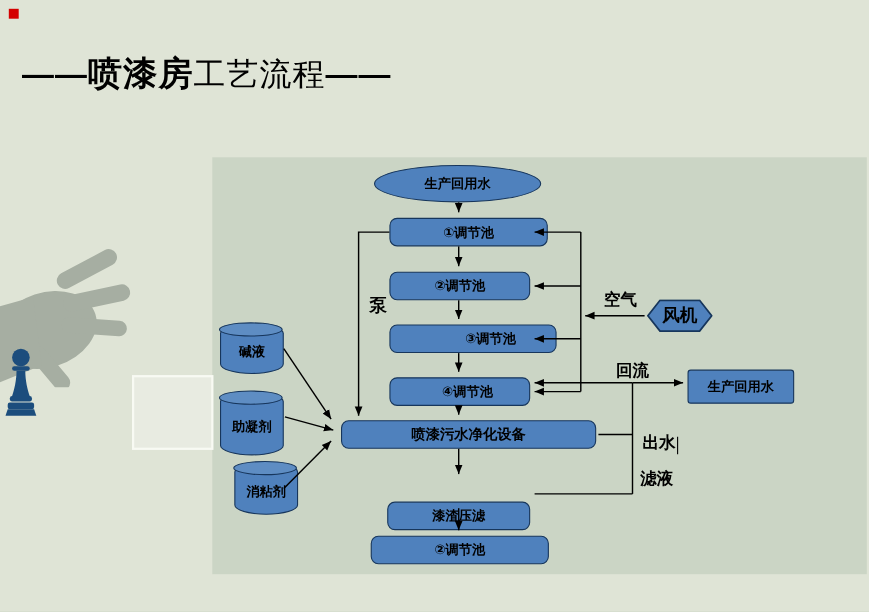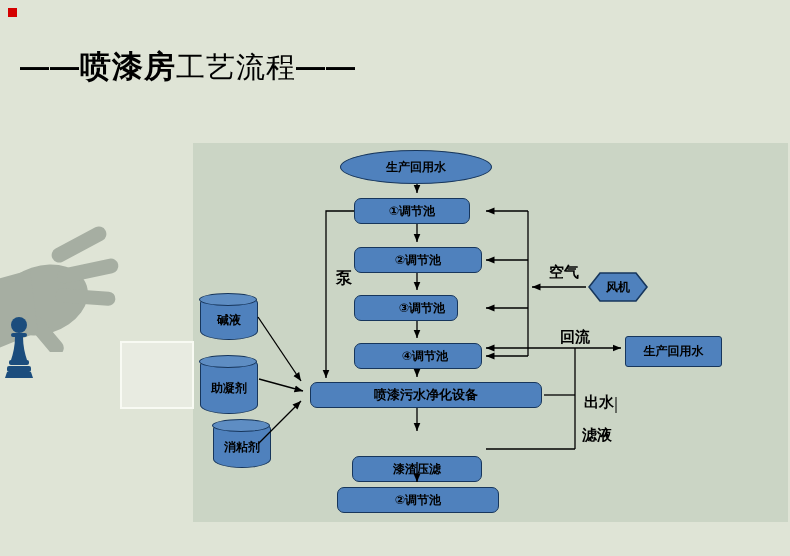--- a/index.html
+++ b/index.html
@@ -25,21 +25,21 @@
   }
   .rounded { border-radius:7px; }
   .ellipse { border-radius:50%; }
   .plain { border-radius:3px; }
 
   .cylinder { position:absolute; width:58px; background:#4f81bd; border:1.6px solid #17365c; border-radius:29px/9px;text-align:center; }
   .cyl-top { position:absolute; left:-1.6px; top:-1.6px; width:58px; height:13px; border:1.6px solid #17365c; border-radius:50%; background:#5e8dc3; }
   .cyl-label { position:relative; width:100%; height:100%; display:flex; align-items:center; justify-content:center; font-weight:bold; font-size:12px; padding-top:7px; }
 
   .hexwrap { position:absolute; left:588px; top:272px; width:60px; height:30px; }
-  .hexwrap .hex-label { position:absolute; inset:0; display:flex; align-items:center; justify-content:center; font-weight:bold; font-size:12px; }
+  .hexwrap .hex-label { position:absolute; inset:0; display:flex; align-items:center; justify-content:center; font-weight:bold; font-size:16px; }
 
   .ann { position:absolute; font-weight:bold; font-size:15px; white-space:nowrap; }
 
   .white-box { position:absolute; left:120px; top:341px; width:74px; height:68px; border:2px solid #f8faf3; background:rgba(255,255,255,0.28); }
 
   .decor-svg { position:absolute; }
   .overlay { position:absolute; left:0; top:0; width:790px; height:556px; pointer-events:none; }
 </style>
 </head>
 <body>
@@ -72,27 +72,27 @@
   </g>
 </svg>
 
 <div class="panel"></div>
 <div class="white-box"></div>
 
 <div class="node ellipse" style="left:340px; top:150px; width:152px; height:34px;">
   <span>生产回用水</span>
 </div>
 
-<div class="node rounded" style="left:354px; top:198px; width:116px; height:26px;">
+<div class="node rounded" style="left:354px; top:198px; width:144px; height:26px;">
   <span>①调节池</span>
 </div>
 <div class="node rounded" style="left:354px; top:247px; width:128px; height:26px;">
   <span>②调节池</span>
 </div>
-<div class="node rounded" style="left:354px; top:295px; width:104px; height:26px;padding-left:32px;">
+<div class="node rounded" style="left:354px; top:295px; width:152px; height:26px;padding-left:32px;">
   <span>③调节池</span>
 </div>
 <div class="node rounded" style="left:354px; top:343px; width:128px; height:26px;padding-left:14px;">
   <span>④调节池</span>
 </div>
 
 <div class="node rounded" style="left:310px; top:382px; width:232px; height:26px; font-size:13px;">
   <span>喷漆污水净化设备</span>
 </div>
 

